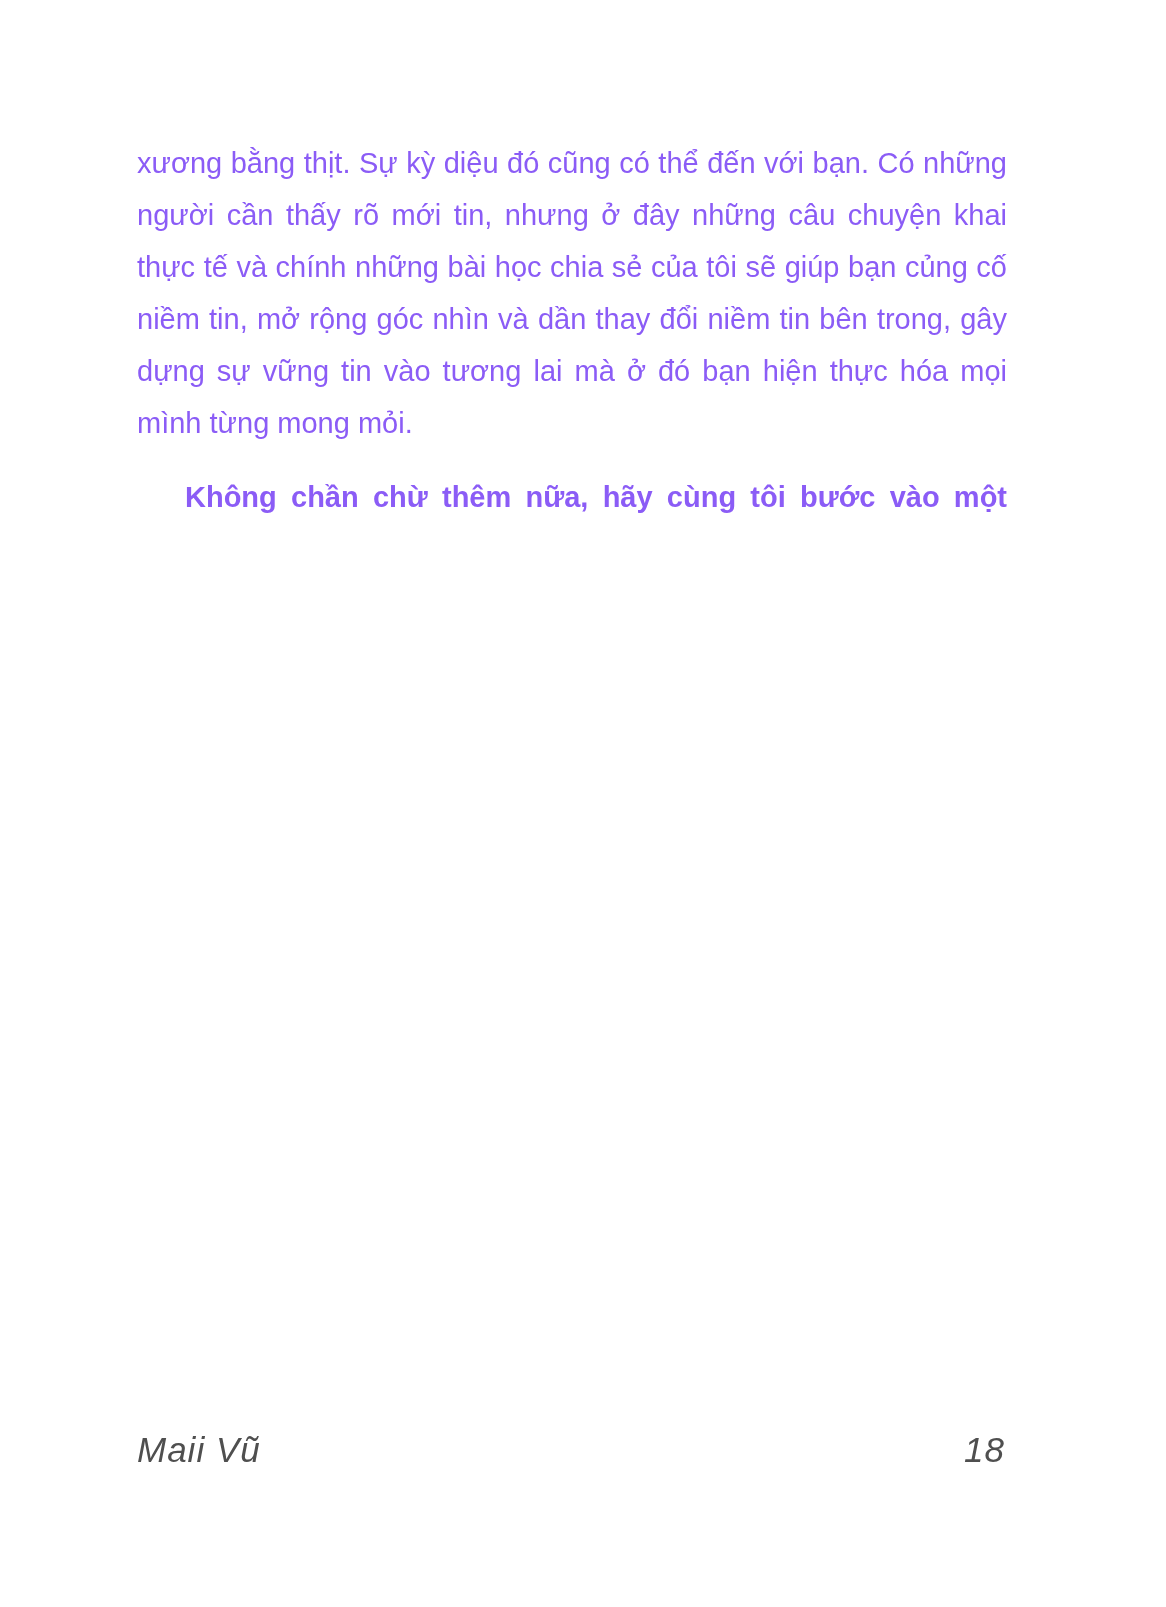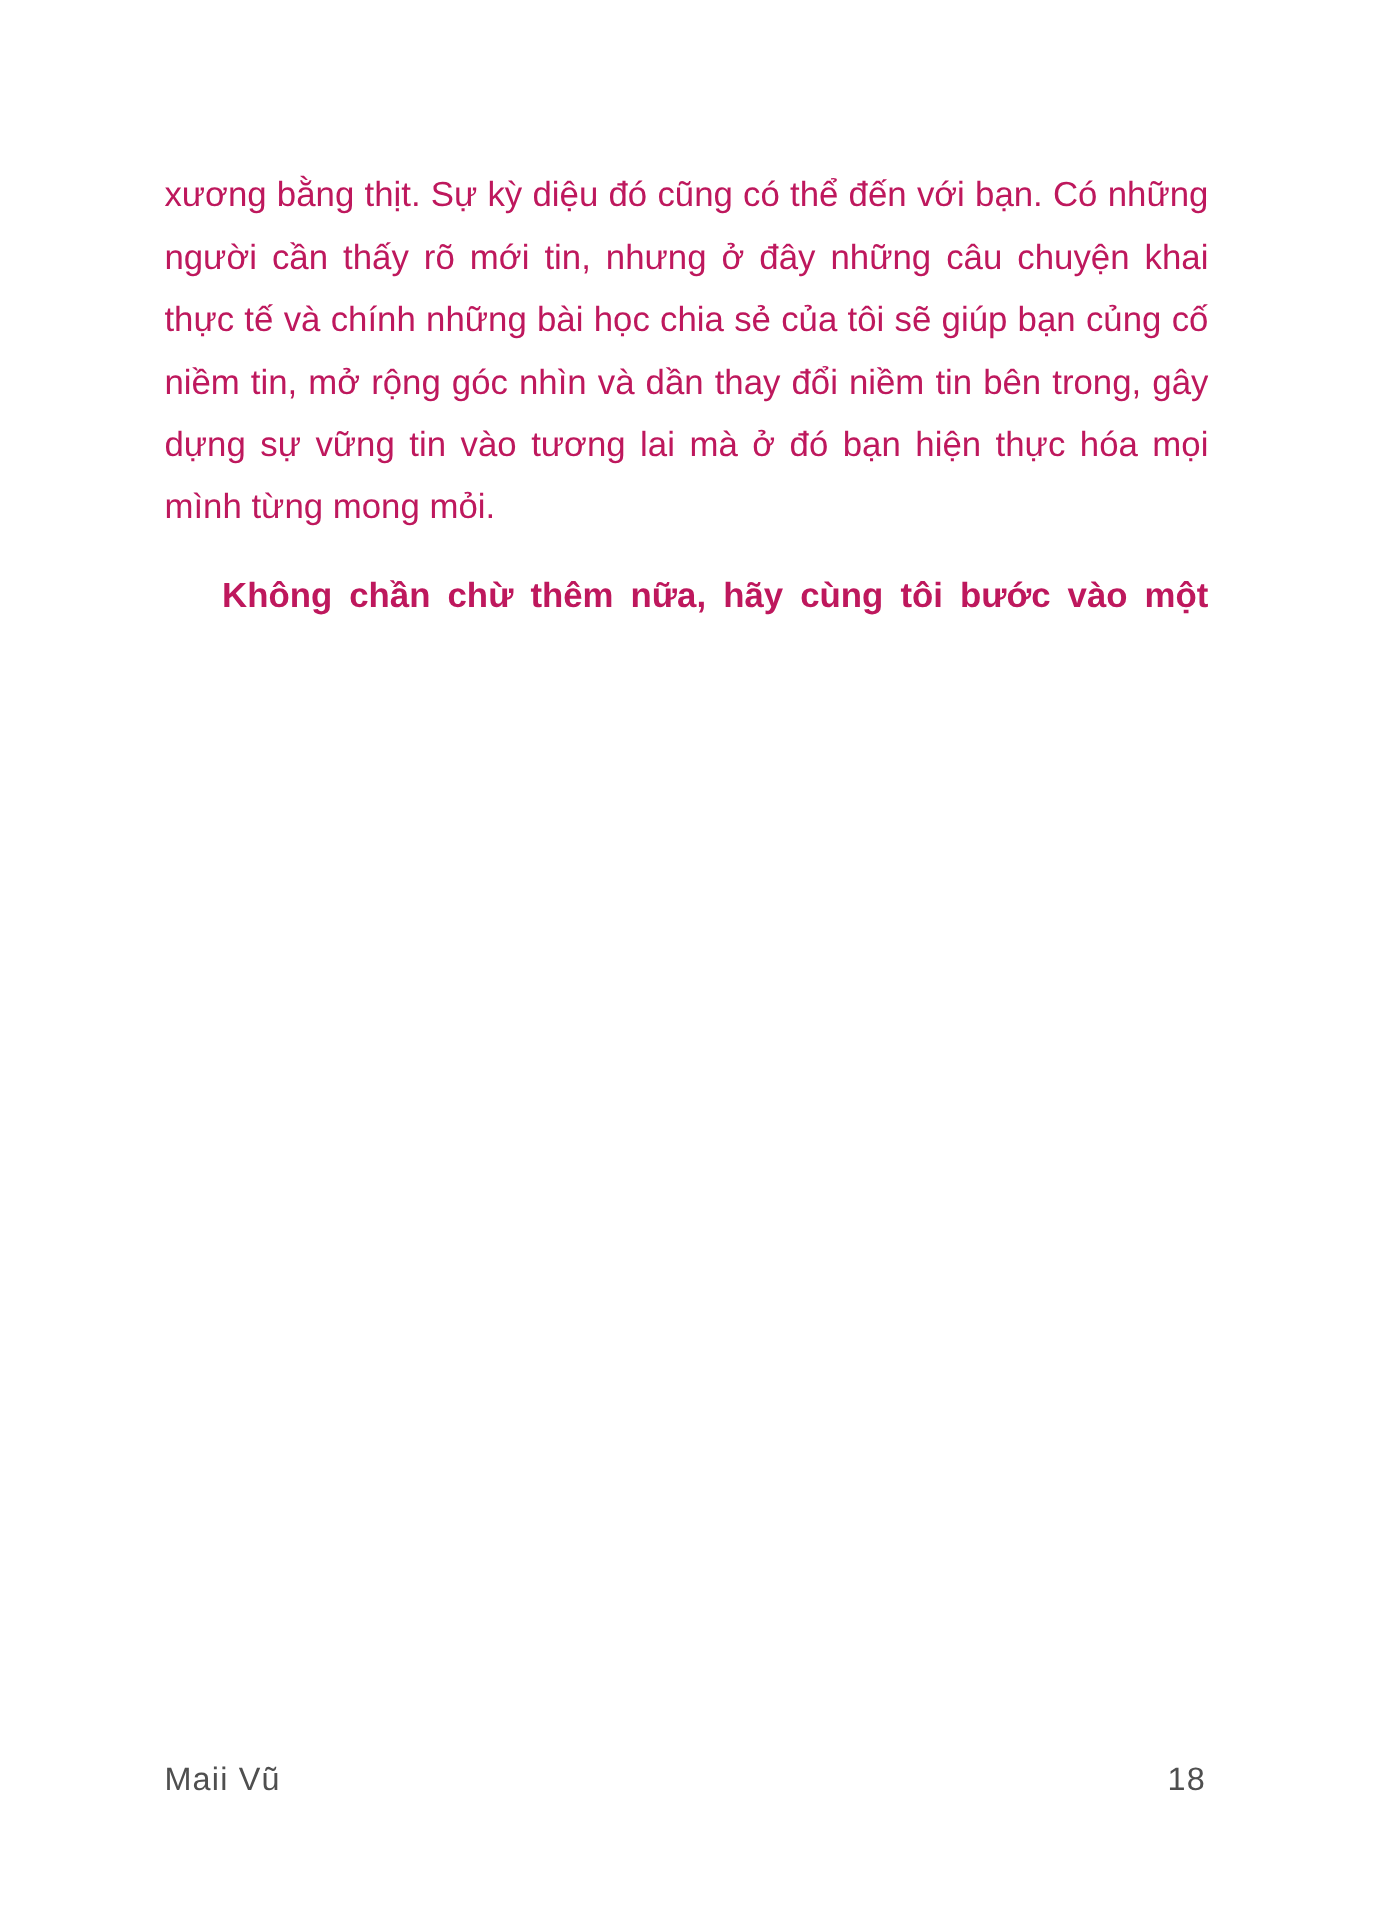--- a/index.html
+++ b/index.html
@@ -13,21 +13,21 @@
     width: 1166px;
     height: 1607px;
     background: #ffffff;
     overflow: hidden;
   }
   .text-block {
     position: absolute;
     left: 137px;
     top: 137px;
     width: 870px;
-    color: #be185d;
+    color: #8b5cf6;
     font-size: 29px;
   }
   .paragraph { margin: 0; }
   .paragraph + .paragraph { margin-top: 22px; font-weight: bold; }
   .line {
     height: 52px;
     line-height: 52px;
     text-align: justify;
     text-align-last: justify;
     white-space: normal;
@@ -35,30 +35,31 @@
   }
   .line.last {
     text-align-last: left;
   }
   .line.indented {
     text-indent: 48px;
   }
   .footer {
     position: absolute;
     left: 137px;
-    top: 1467px;
+    top: 1434px;
     width: 868px;
     display: flex;
     justify-content: space-between;
     align-items: baseline;
     color: #4f4f4f;
-    font-size: 27px;
+    font-size: 35px;
     font-weight: 200;
     letter-spacing: 1px;
     line-height: 32px;
+    font-style: italic;
   }
 </style>
 </head>
 <body>
 
 <div class="page">
 
   <div class="text-block">
 
     <div class="paragraph">

